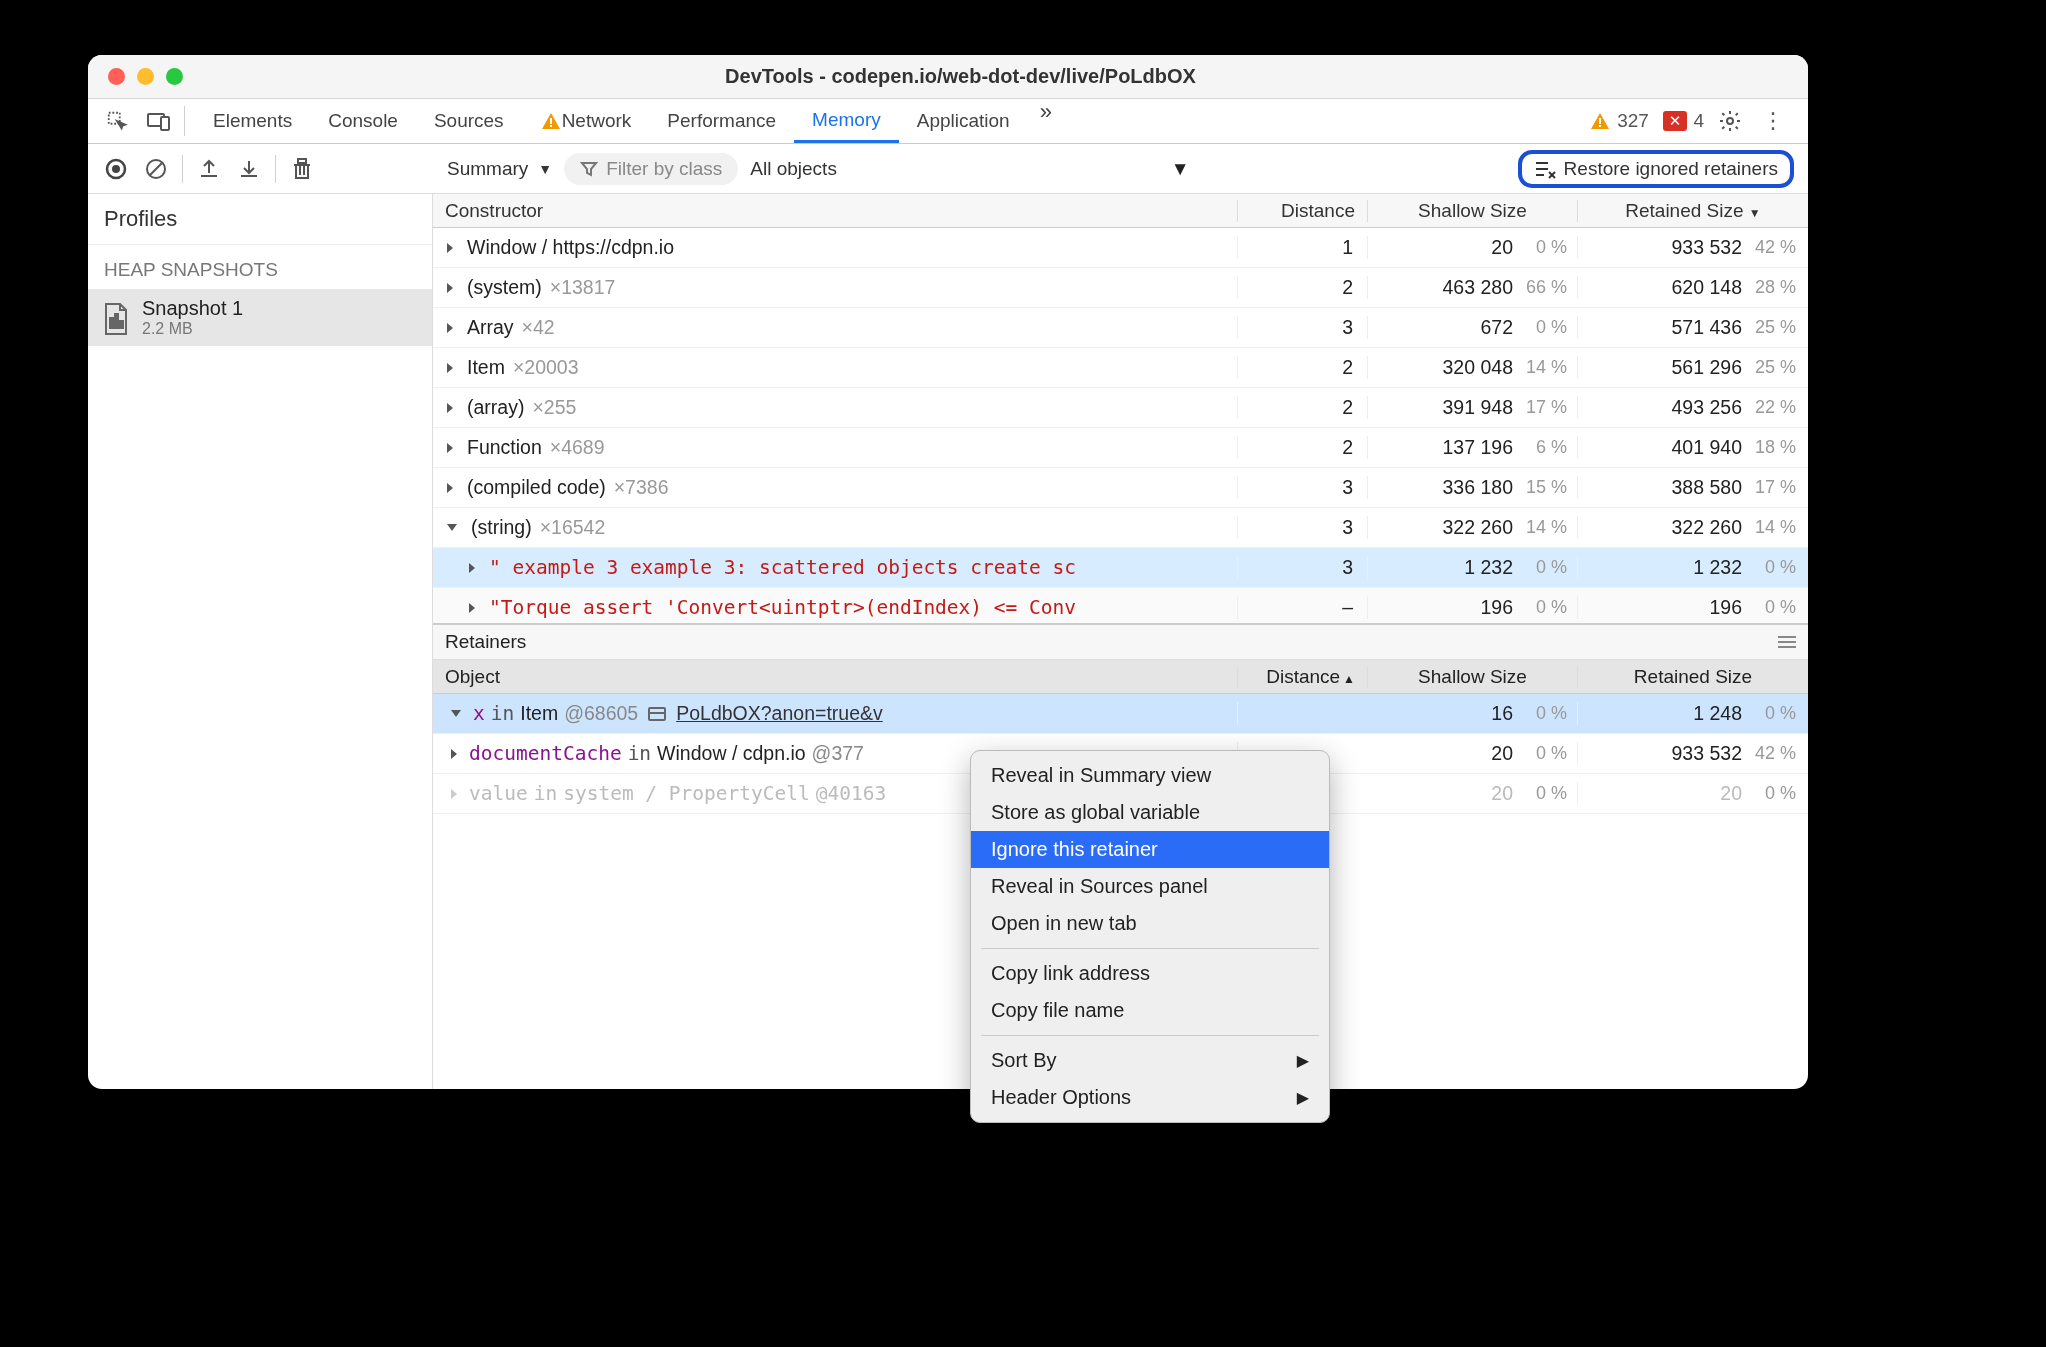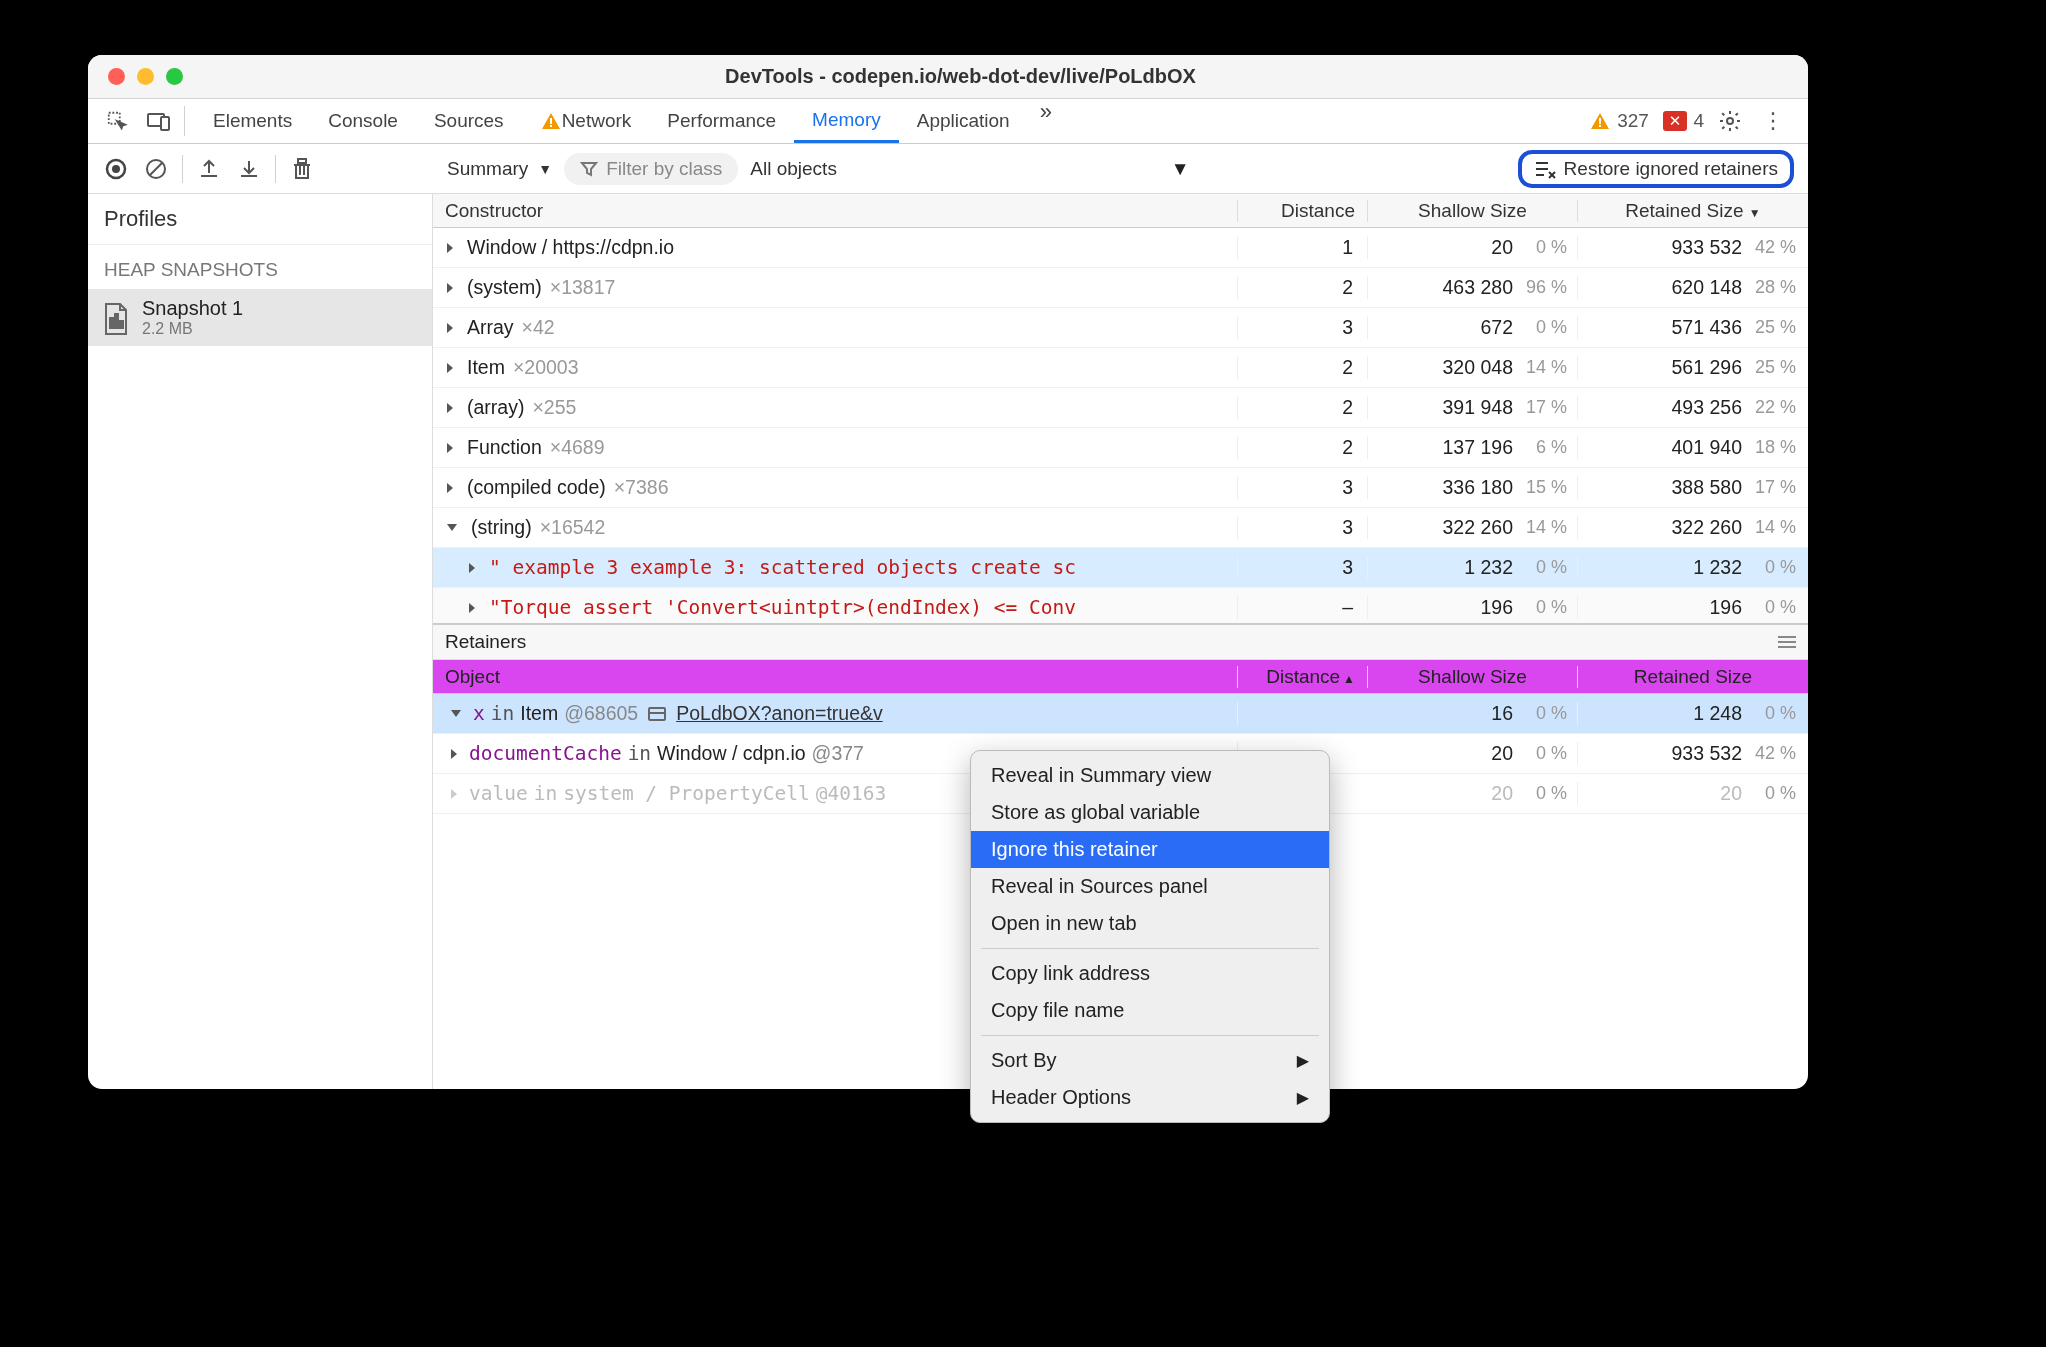--- a/index.html
+++ b/index.html
@@ -125,21 +125,21 @@
     .mono { font-family: ui-monospace, Menlo, Consolas, monospace; }
     .str-red { color:#c41a16; }
     .gray-id { color:#888; }
     .link-u { text-decoration: underline; color:#333;}
     .varname { color:#881391; font-family: ui-monospace, Menlo, monospace;}
     .kw-in { color:#555; font-family: ui-monospace, Menlo, monospace;}
     .faded { color:#bbb; font-family: ui-monospace, Menlo, monospace;}
     
     .retainers-hdr { display:flex; align-items:center; justify-content:space-between; padding:6px 12px; border-top:2px solid #ccc; border-bottom:1px solid #ddd; background:#f7f7f7;}
     .hamburger { color:#888; }
-    .retainers-table-header { display:flex; border-bottom:1px solid #ccc; background:#d946ef; height:34px; align-items:center;}
+    .retainers-table-header { display:flex; border-bottom:1px solid #ccc; background:#e5e5e5; height:34px; align-items:center;}
     .col-object { flex:1; padding-left:12px; border-right:1px solid #ddd;}
     .sort-asc::after { content:"▲"; font-size:12px; margin-left:3px;}
     .retainers-body .row.sel0 { background:#cde4ff;}
     .row.faded-row { color:#bbb;}
     
     .context-menu {
       position:absolute;
       left: 970px;
       top: 750px;
       width: 360px;
@@ -352,21 +352,21 @@
           </div>
           <div class="row">
     <div class="cell-constructor">
       <span class="disc "></span>
       <span>(system)</span>
       <span class="count">×13817</span>
     </div>
     <div class="cell-distance">2</div>
     <div class="cell-shallow">
               <span>463 280</span>
-              <span class="pct">96 %</span>
+              <span class="pct">66 %</span>
             </div>
     <div class="cell-retained">
               <span>620 148</span>
               <span class="pct">28 %</span>
             </div>
           </div>
           <div class="row">
     <div class="cell-constructor">
       <span class="disc "></span>
       <span>Array</span>

